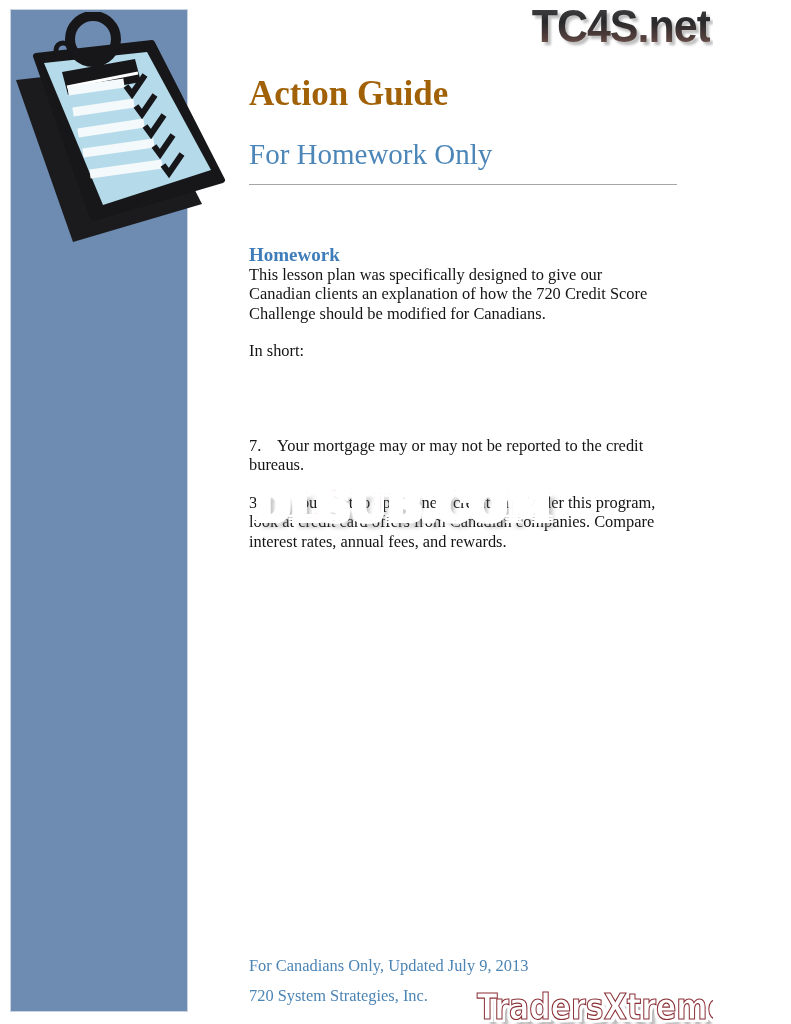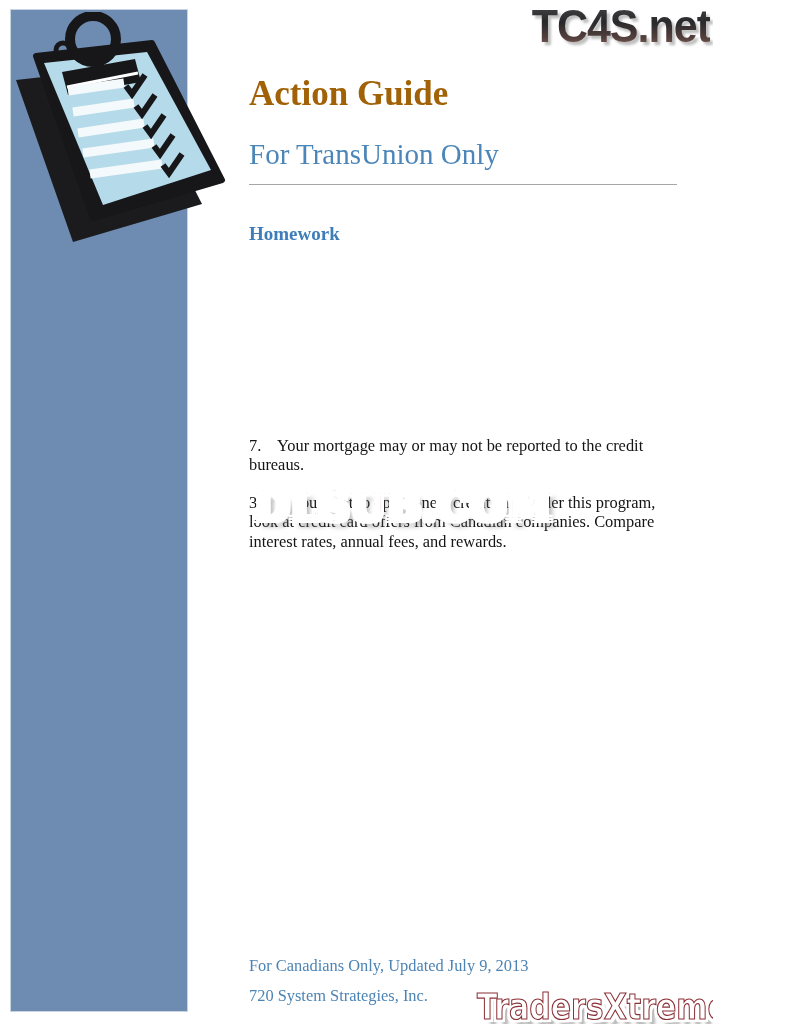--- a/index.html
+++ b/index.html
@@ -26,21 +26,21 @@
     transform:scaleY(1.08);transform-origin:top right;
     background:linear-gradient(180deg,#4a4a4d 0%,#29292c 42%,#54403d 72%,#a4766f 100%);
     -webkit-background-clip:text;background-clip:text;color:transparent;
     filter:drop-shadow(3px 3px 1px rgba(170,170,170,0.75));
   }
   
   .abs{position:absolute;left:249px;width:434px;}
   .title{top:76px;font-size:35px;font-weight:bold;color:#a16207;margin:0;line-height:1;}
   .subtitle{top:140px;font-size:29px;color:#4c86b8;line-height:1;}
   .divider{top:184px;width:428px;border-top:1px solid #a6a6a6;height:0;}
-  .heading{top:224px;font-size:19px;font-weight:bold;color:#3e7db9;line-height:1;}
+  .heading{top:245px;font-size:19px;font-weight:bold;color:#3e7db9;line-height:1;}
   .para{font-size:16.4px;color:#141414;line-height:19.3px;white-space:pre;}
   .p1{top:265px;}
   .p2{top:341px;}
   .p3{top:379px;}
   .p4{top:436px;}
   .p5{top:493px;}
   
   .wm-mid{
     position:absolute;left:254px;top:483px;
     font-family:"DejaVu Serif", serif;
@@ -107,25 +107,29 @@
       <path d="M126,94 l6,8 l13,-19"></path>
       <path d="M135,114 l6,8 l13,-19"></path>
       <path d="M144,134 l6,8 l13,-19"></path>
       <path d="M153,153 l6,8 l13,-19"></path>
     </g>
   </svg>
 
   <div class="wm-top">TC4S.net</div>
 
   <h1 class="abs title">Action Guide</h1>
-  <div class="abs subtitle">For TransUnion Only</div>
+  <div class="abs subtitle">For Homework Only</div>
   <div class="abs divider"></div>
 
   <div class="abs heading">Homework</div>
 
+  <div class="abs para p1">This lesson plan was specifically designed to give our
+Canadian clients an explanation of how the 720 Credit Score
+Challenge should be modified for Canadians.</div>
+  <div class="abs para p2">In short:</div>
   <div class="abs para p4">7.    Your mortgage may or may not be reported to the credit
 bureaus.</div>
   <div class="abs para p5">3.    If you want to open a new credit card under this program,
 look at credit card offers from Canadian companies. Compare
 interest rates, annual fees, and rewards.</div>
 
   <div class="wm-mid">DLSUB.COM</div>
 
   <div class="footer">
     <div>For Canadians Only, Updated July 9, 2013</div>

